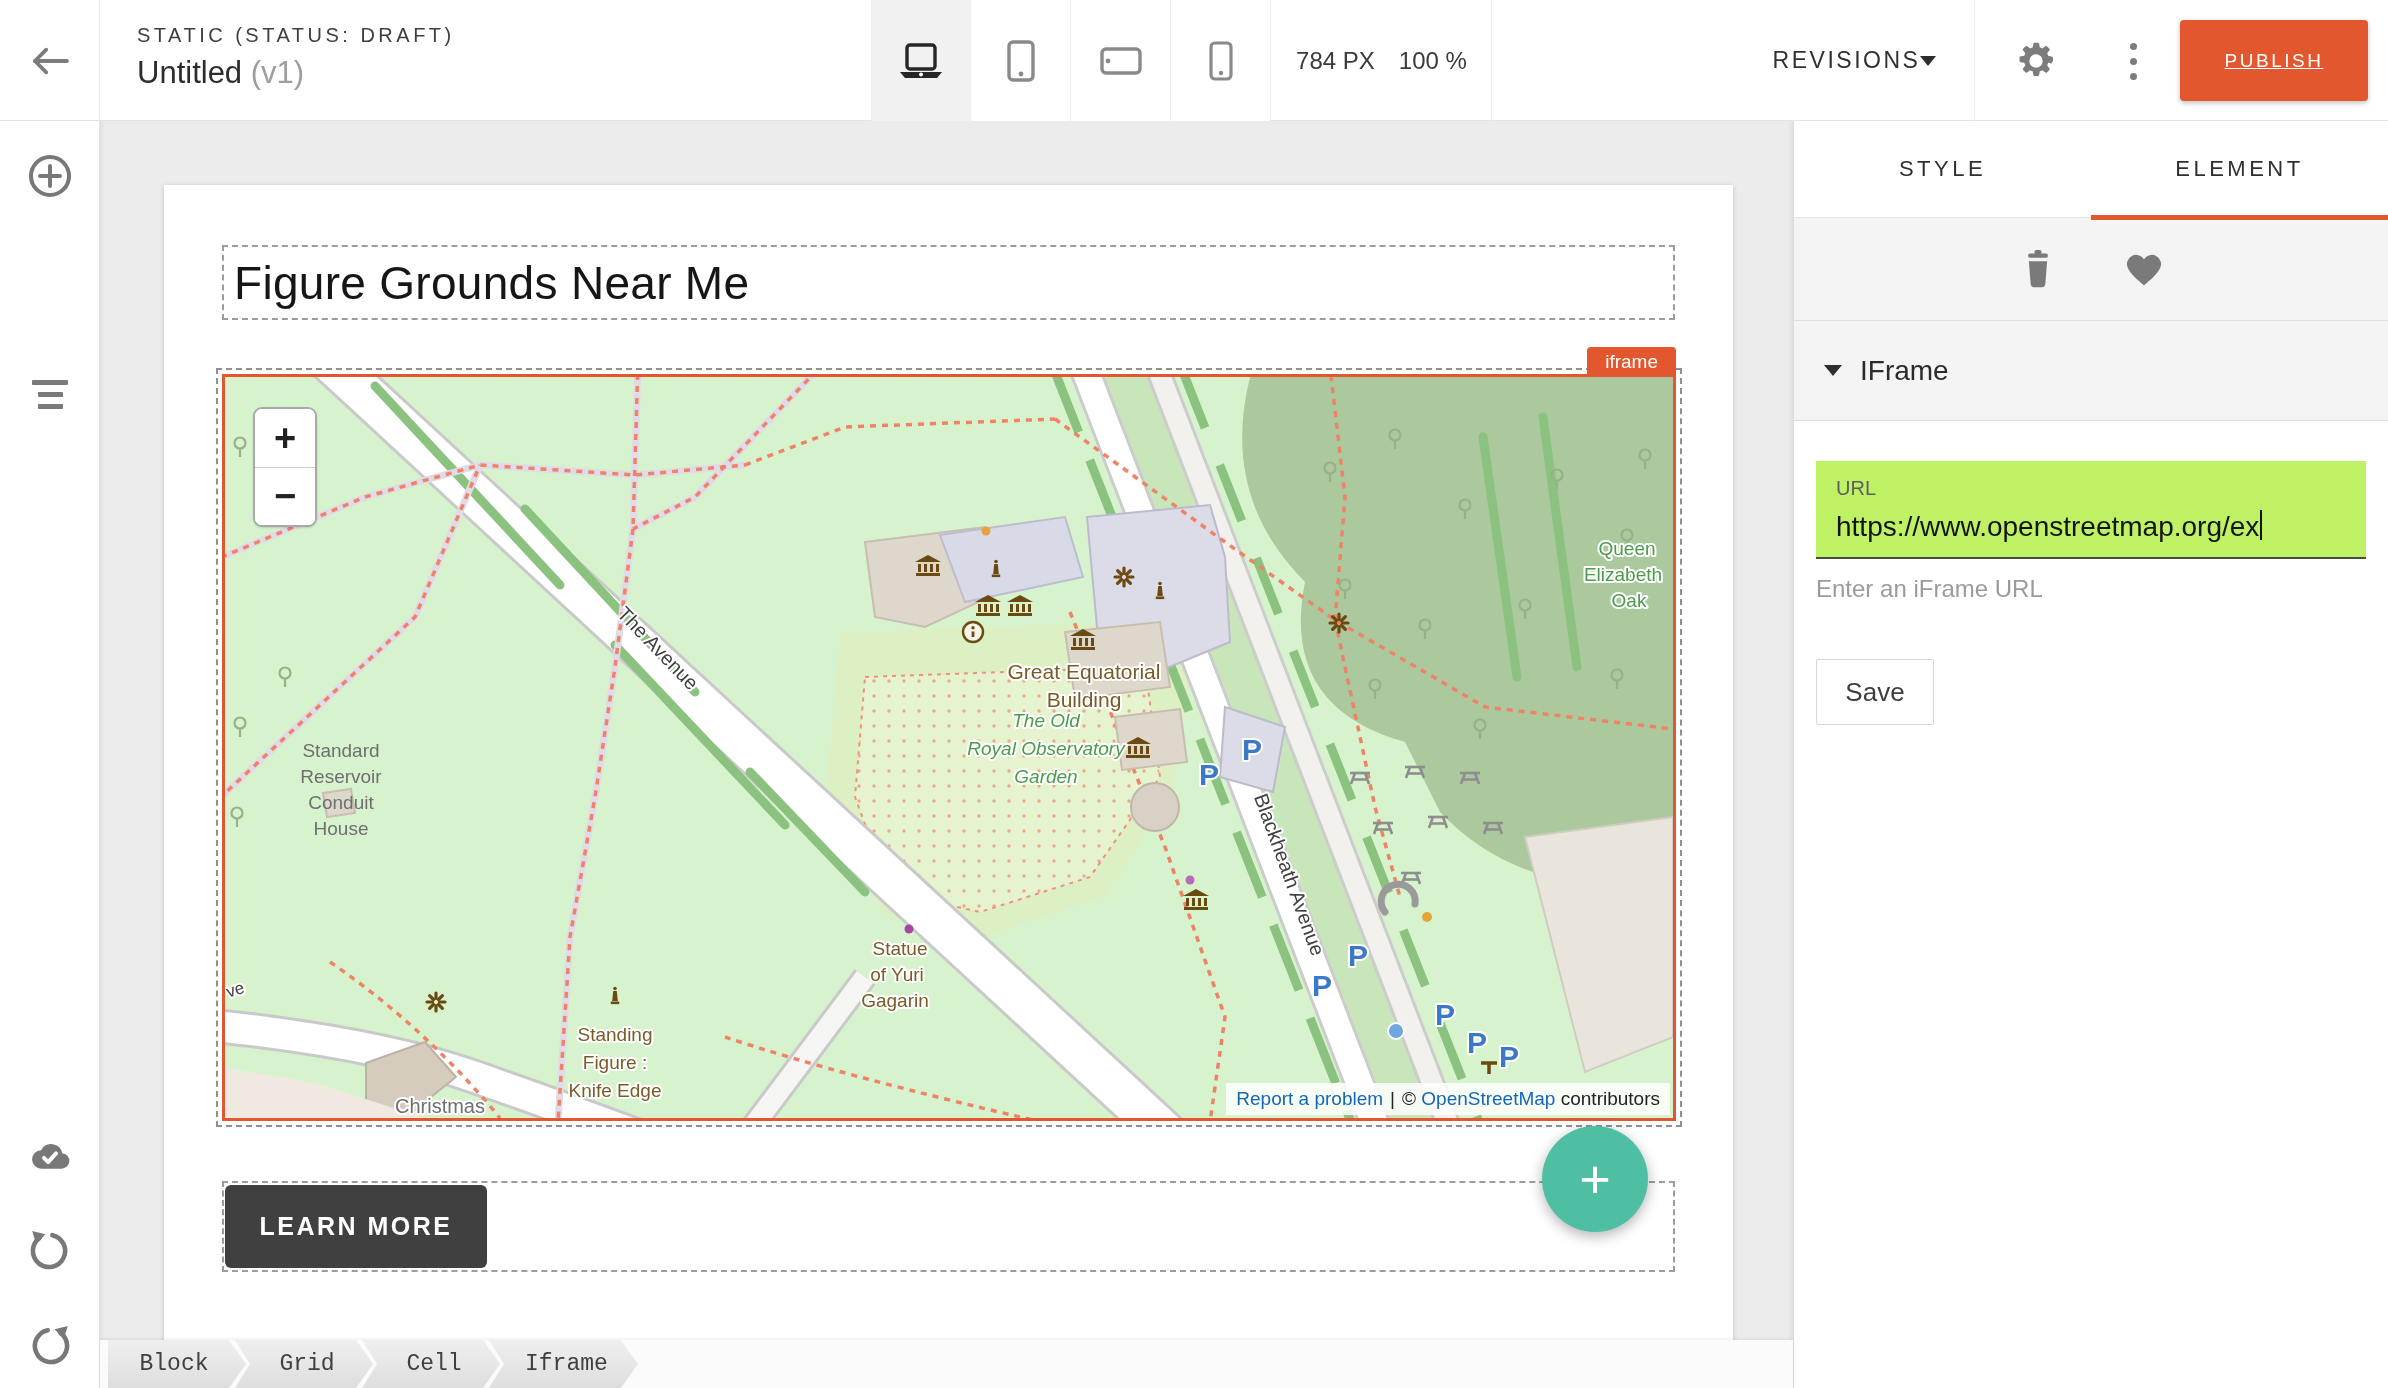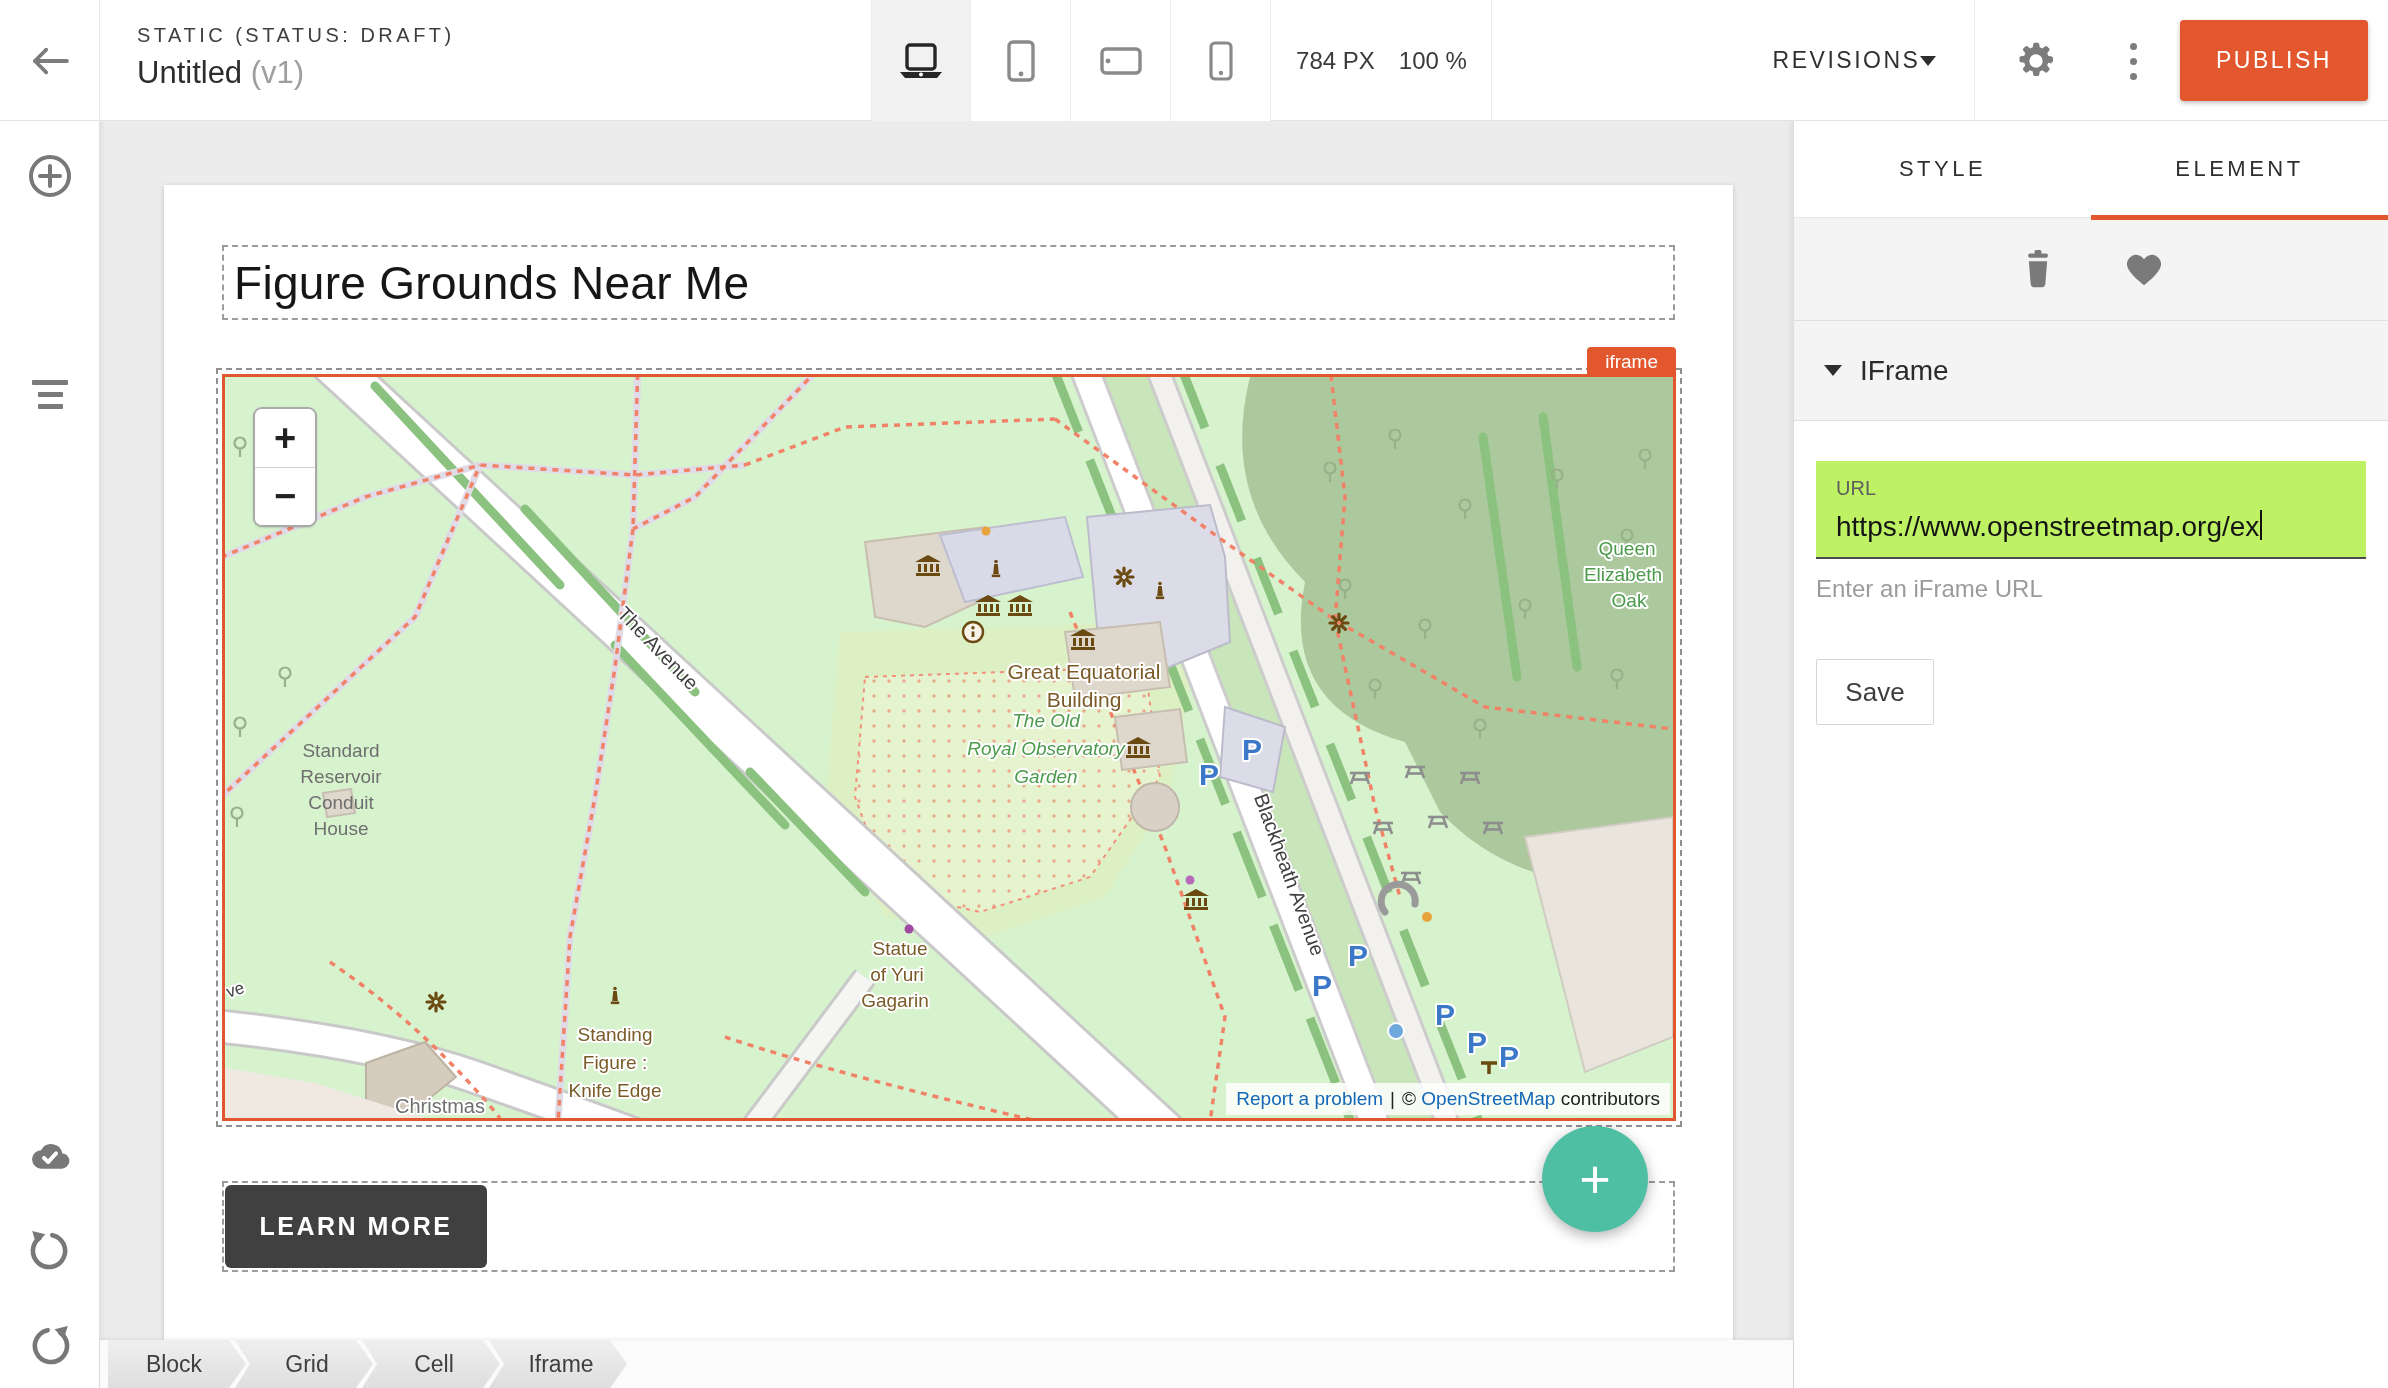--- a/index.html
+++ b/index.html
@@ -26,22 +26,22 @@
     justify-content:center; font-size:23px; letter-spacing:2.5px; color:#303030; cursor:pointer;
     border-right:1px solid #EDEDED; }
   .caret-down { width:0; height:0; border-left:8px solid transparent; border-right:8px solid transparent;
     border-top:10px solid #2E2E2E; display:inline-block; }
   #gear-btn { position:absolute; left:2008px; top:33px; width:56px; height:56px; display:flex; align-items:center;
     justify-content:center; cursor:pointer; }
   #kebab-btn { position:absolute; left:2110px; top:33px; width:46px; height:56px; display:flex; flex-direction:column;
     align-items:center; justify-content:center; gap:8px; cursor:pointer; }
   .kdot { width:7px; height:7px; border-radius:50%; background:#7C7C7C; }
   #publish-btn { position:absolute; left:2180px; top:20px; width:188px; height:81px; border:none; border-radius:4px;
-    color:#fff; font-size:23px; letter-spacing:2.5px; font-family:inherit; cursor:pointer;
-    box-shadow:0 2px 5px rgba(0,0,0,.25); }
+    color:#fff; font-size:19px; letter-spacing:2.5px; font-family:inherit; cursor:pointer;
+    box-shadow:0 2px 5px rgba(0,0,0,.25);text-decoration:underline; }
 
   
   #sidebar { position:absolute; left:0; top:121px; width:100px; bottom:0; background:#fff;
     border-right:1px solid #E2E2E2; box-shadow:2px 0 4px rgba(0,0,0,.06); z-index:30; }
   .side-ic { position:absolute; left:0; width:100px; height:70px; display:flex; align-items:center;
     justify-content:center; cursor:pointer; }
   .bars { display:flex; flex-direction:column; align-items:center; gap:7px; }
   .bars span { display:block; height:5px; background:#7A7A7A; border-radius:1px; }
 
   
@@ -75,21 +75,21 @@
   text { font-family:"Liberation Sans", sans-serif; }
   .halo { paint-order:stroke; stroke:#FFFFFF; stroke-width:4px; stroke-linejoin:round; }
   .lbl-gray  { fill:#6F6F6F; font-size:19px; text-anchor:middle; }
   .lbl-brown { fill:#7A5B28; font-size:19px; text-anchor:middle; }
   .lbl-green { fill:#4C9A4C; font-size:19px; text-anchor:middle; font-style:italic; }
   .lbl-road  { fill:#3F3F3F; font-size:20px; text-anchor:middle; }
   .p-lbl { fill:#3C78C8; font-size:30px; font-weight:bold; text-anchor:middle; }
 
   
   #breadcrumb { position:absolute; left:100px; bottom:0; width:1693px; height:48px; background:#FBFBFB;
-    display:flex; align-items:stretch; padding-left:8px; z-index:35; box-shadow:0 -1px 3px rgba(0,0,0,.08); }
+    display:flex; align-items:stretch; padding-left:8px; z-index:35; box-shadow:0 -1px 3px rgba(0,0,0,.08);font-family:Liberation Mono, monospace; }
   .crumb { position:relative; display:flex; align-items:center; justify-content:center; min-width:138px;
     background:linear-gradient(#EFEFEF,#DEDEDE); color:#3F3F3F; font-size:23px; cursor:pointer;
     clip-path:polygon(0 0, calc(100% - 17px) 0, 100% 50%, calc(100% - 17px) 100%, 0 100%, 15px 50%);
     margin-left:-11px; padding:0 30px 0 36px; }
   .crumb:first-child { clip-path:polygon(0 0, calc(100% - 17px) 0, 100% 50%, calc(100% - 17px) 100%, 0 100%);
     margin-left:0; padding-left:24px; }
 
   
   #panel { position:absolute; right:0; top:121px; width:595px; bottom:0; background:#fff;
     border-left:1px solid #DDD; box-shadow:-2px 0 5px rgba(0,0,0,.07); z-index:30; }

